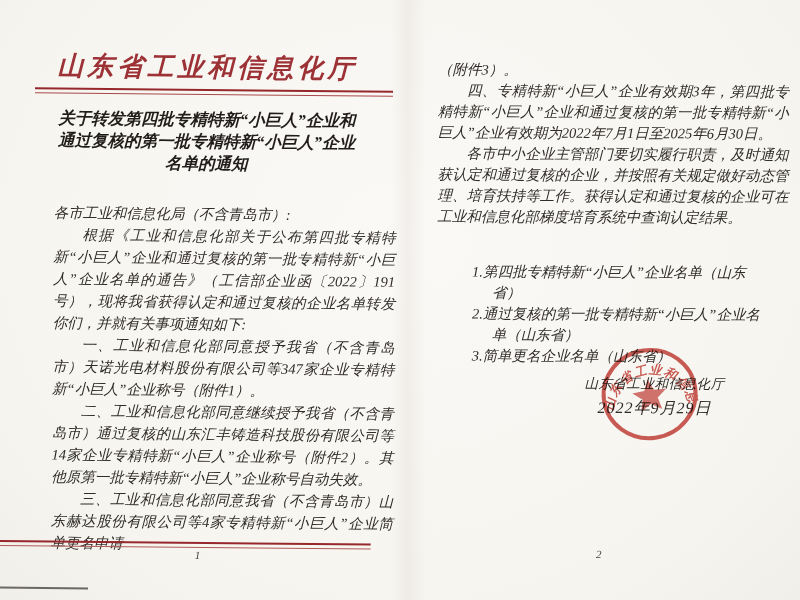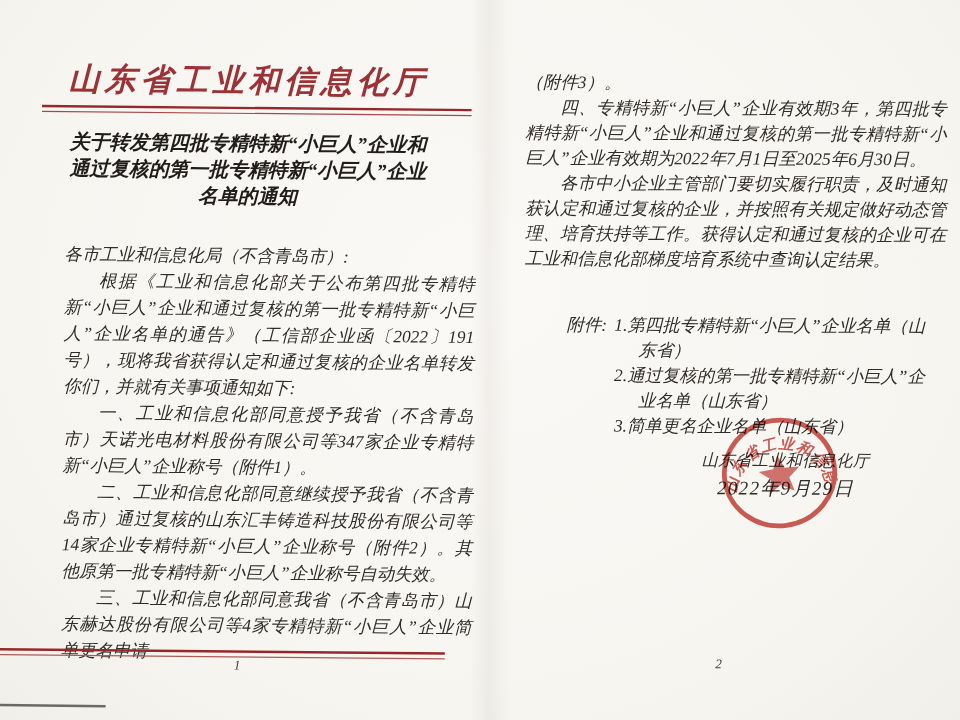--- a/index.html
+++ b/index.html
@@ -111,21 +111,20 @@
 
   <div class="page page-2">
 
     <div class="body-text bt-2">
       <p class="no-indent">（附件3）。</p>
       <p>四、专精特新“小巨人”企业有效期3年，第四批专精特新“小巨人”企业和通过复核的第一批专精特新“小巨人”企业有效期为2022年7月1日至2025年6月30日。</p>
       <p>各市中小企业主管部门要切实履行职责，及时通知获认定和通过复核的企业，并按照有关规定做好动态管理、培育扶持等工作。获得认定和通过复核的企业可在工业和信息化部梯度培育系统中查询认定结果。</p>
     </div>
 
     <div class="attachments">
-      <span class="label">附件:</span>
       <span class="items">
         <p>1.第四批专精特新“小巨人”企业名单（山东省）</p>
         <p>2.通过复核的第一批专精特新“小巨人”企业名单（山东省）</p>
         <p>3.简单更名企业名单（山东省）</p>
       </span>
     </div>
 
     <div class="signature">
       <div class="signer">山东省工业和信息化厅</div>
       <div class="date">2022年9月29日</div>

